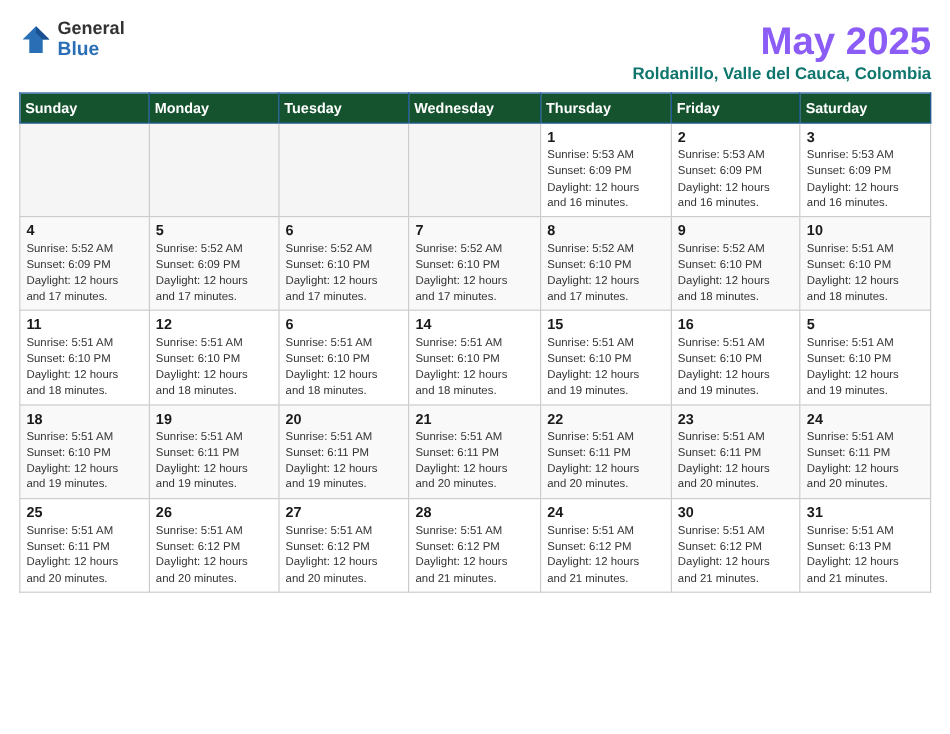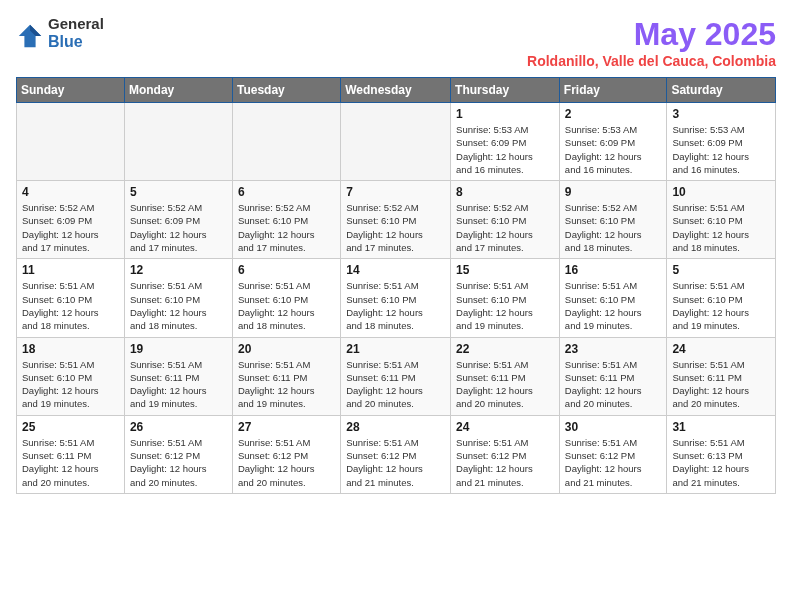--- a/index.html
+++ b/index.html
@@ -11,21 +11,21 @@
       padding: 16px;
     }
     .header {
       display: flex;
       justify-content: space-between;
       align-items: flex-start;
       margin-bottom: 8px;
     }
     .logo {
       display: flex;
-      align-items: flex-end;
+      align-items: center;
       gap: 4px;
     }
     .logo-text {
       display: flex;
       flex-direction: column;
       line-height: 1.1;
     }
     .logo-general {
       font-size: 15px;
       font-weight: bold;
@@ -44,29 +44,29 @@
       text-align: right;
     }
     .month-year {
       font-size: 32px;
       font-weight: bold;
       color: #8b5cf6;
     }
     .location {
       font-size: 14px;
       font-weight: bold;
-      color: #ef4444;
+      color: #0f766e;
     }
     .calendar {
       width: 100%;
       border-collapse: collapse;
       border: 1px solid #ccc;
     }
     .calendar th {
-      background: #737373;
+      background: #14532d;
       color: #fff;
       font-size: 12px;
       font-weight: bold;
       padding: 5px 4px;
       text-align: left;
       border: 1px solid #1e5a9a;
     }
     .calendar td {
       vertical-align: top;
       border: 1px solid #ccc;

